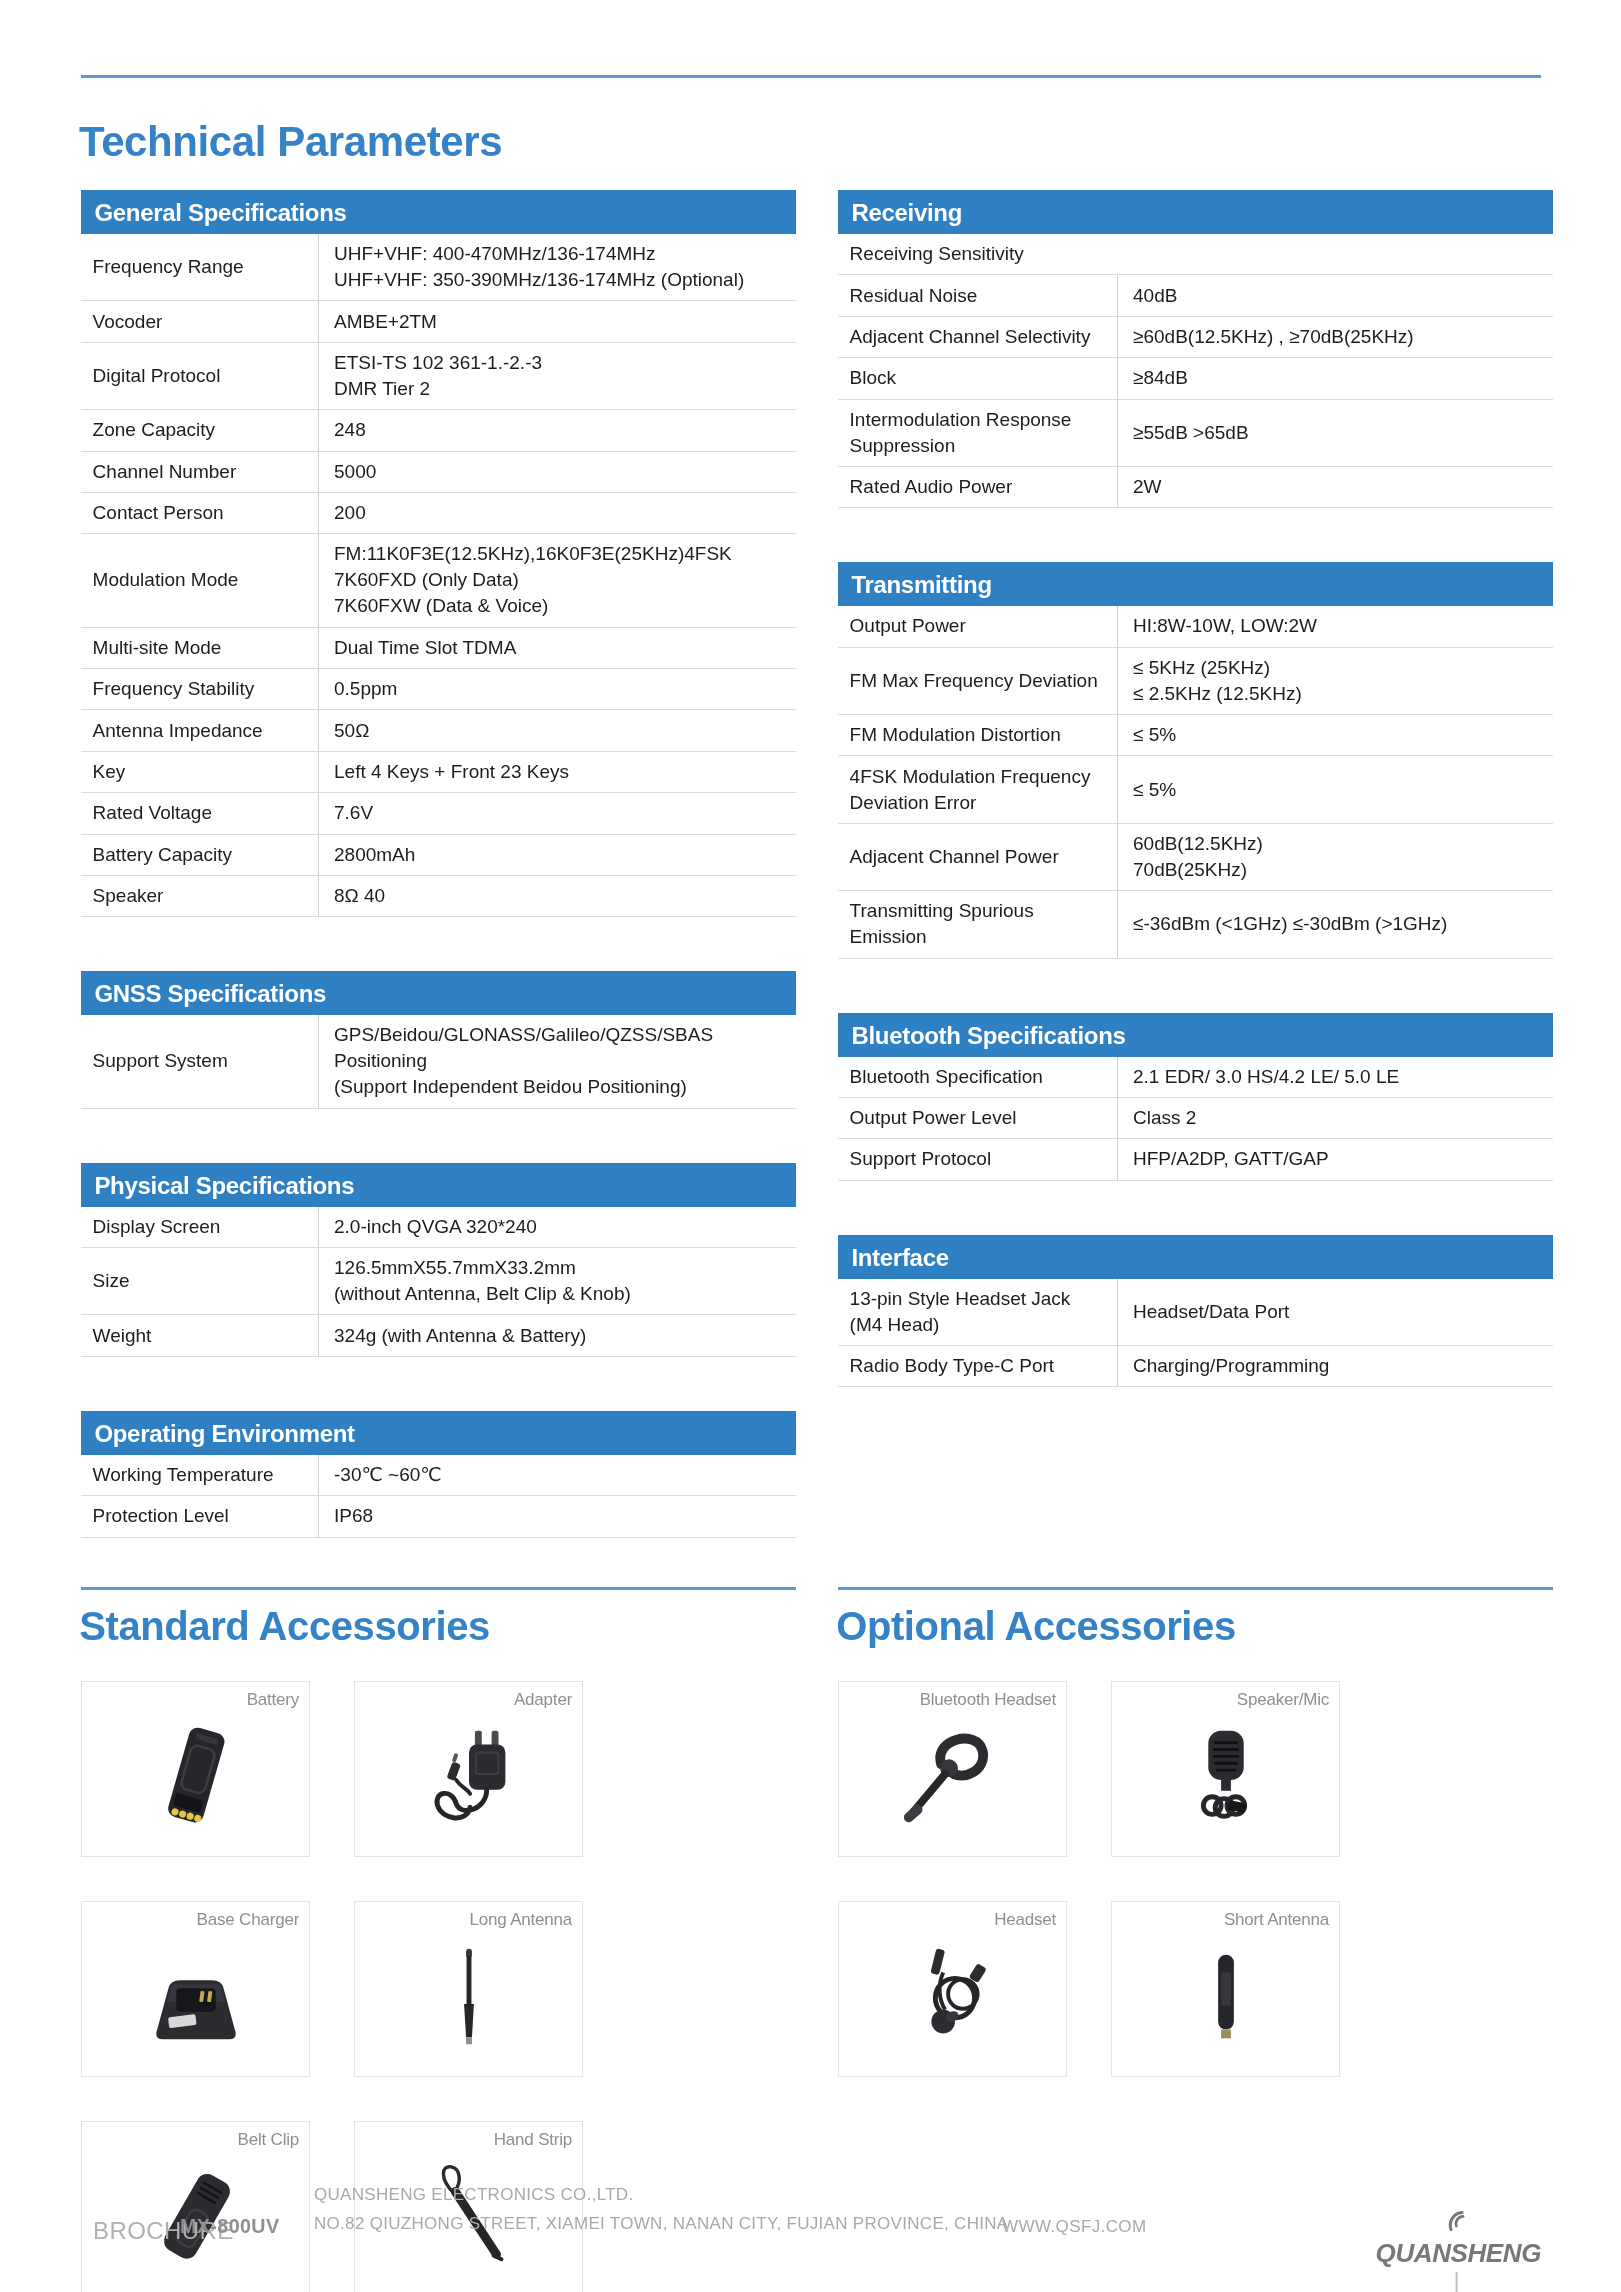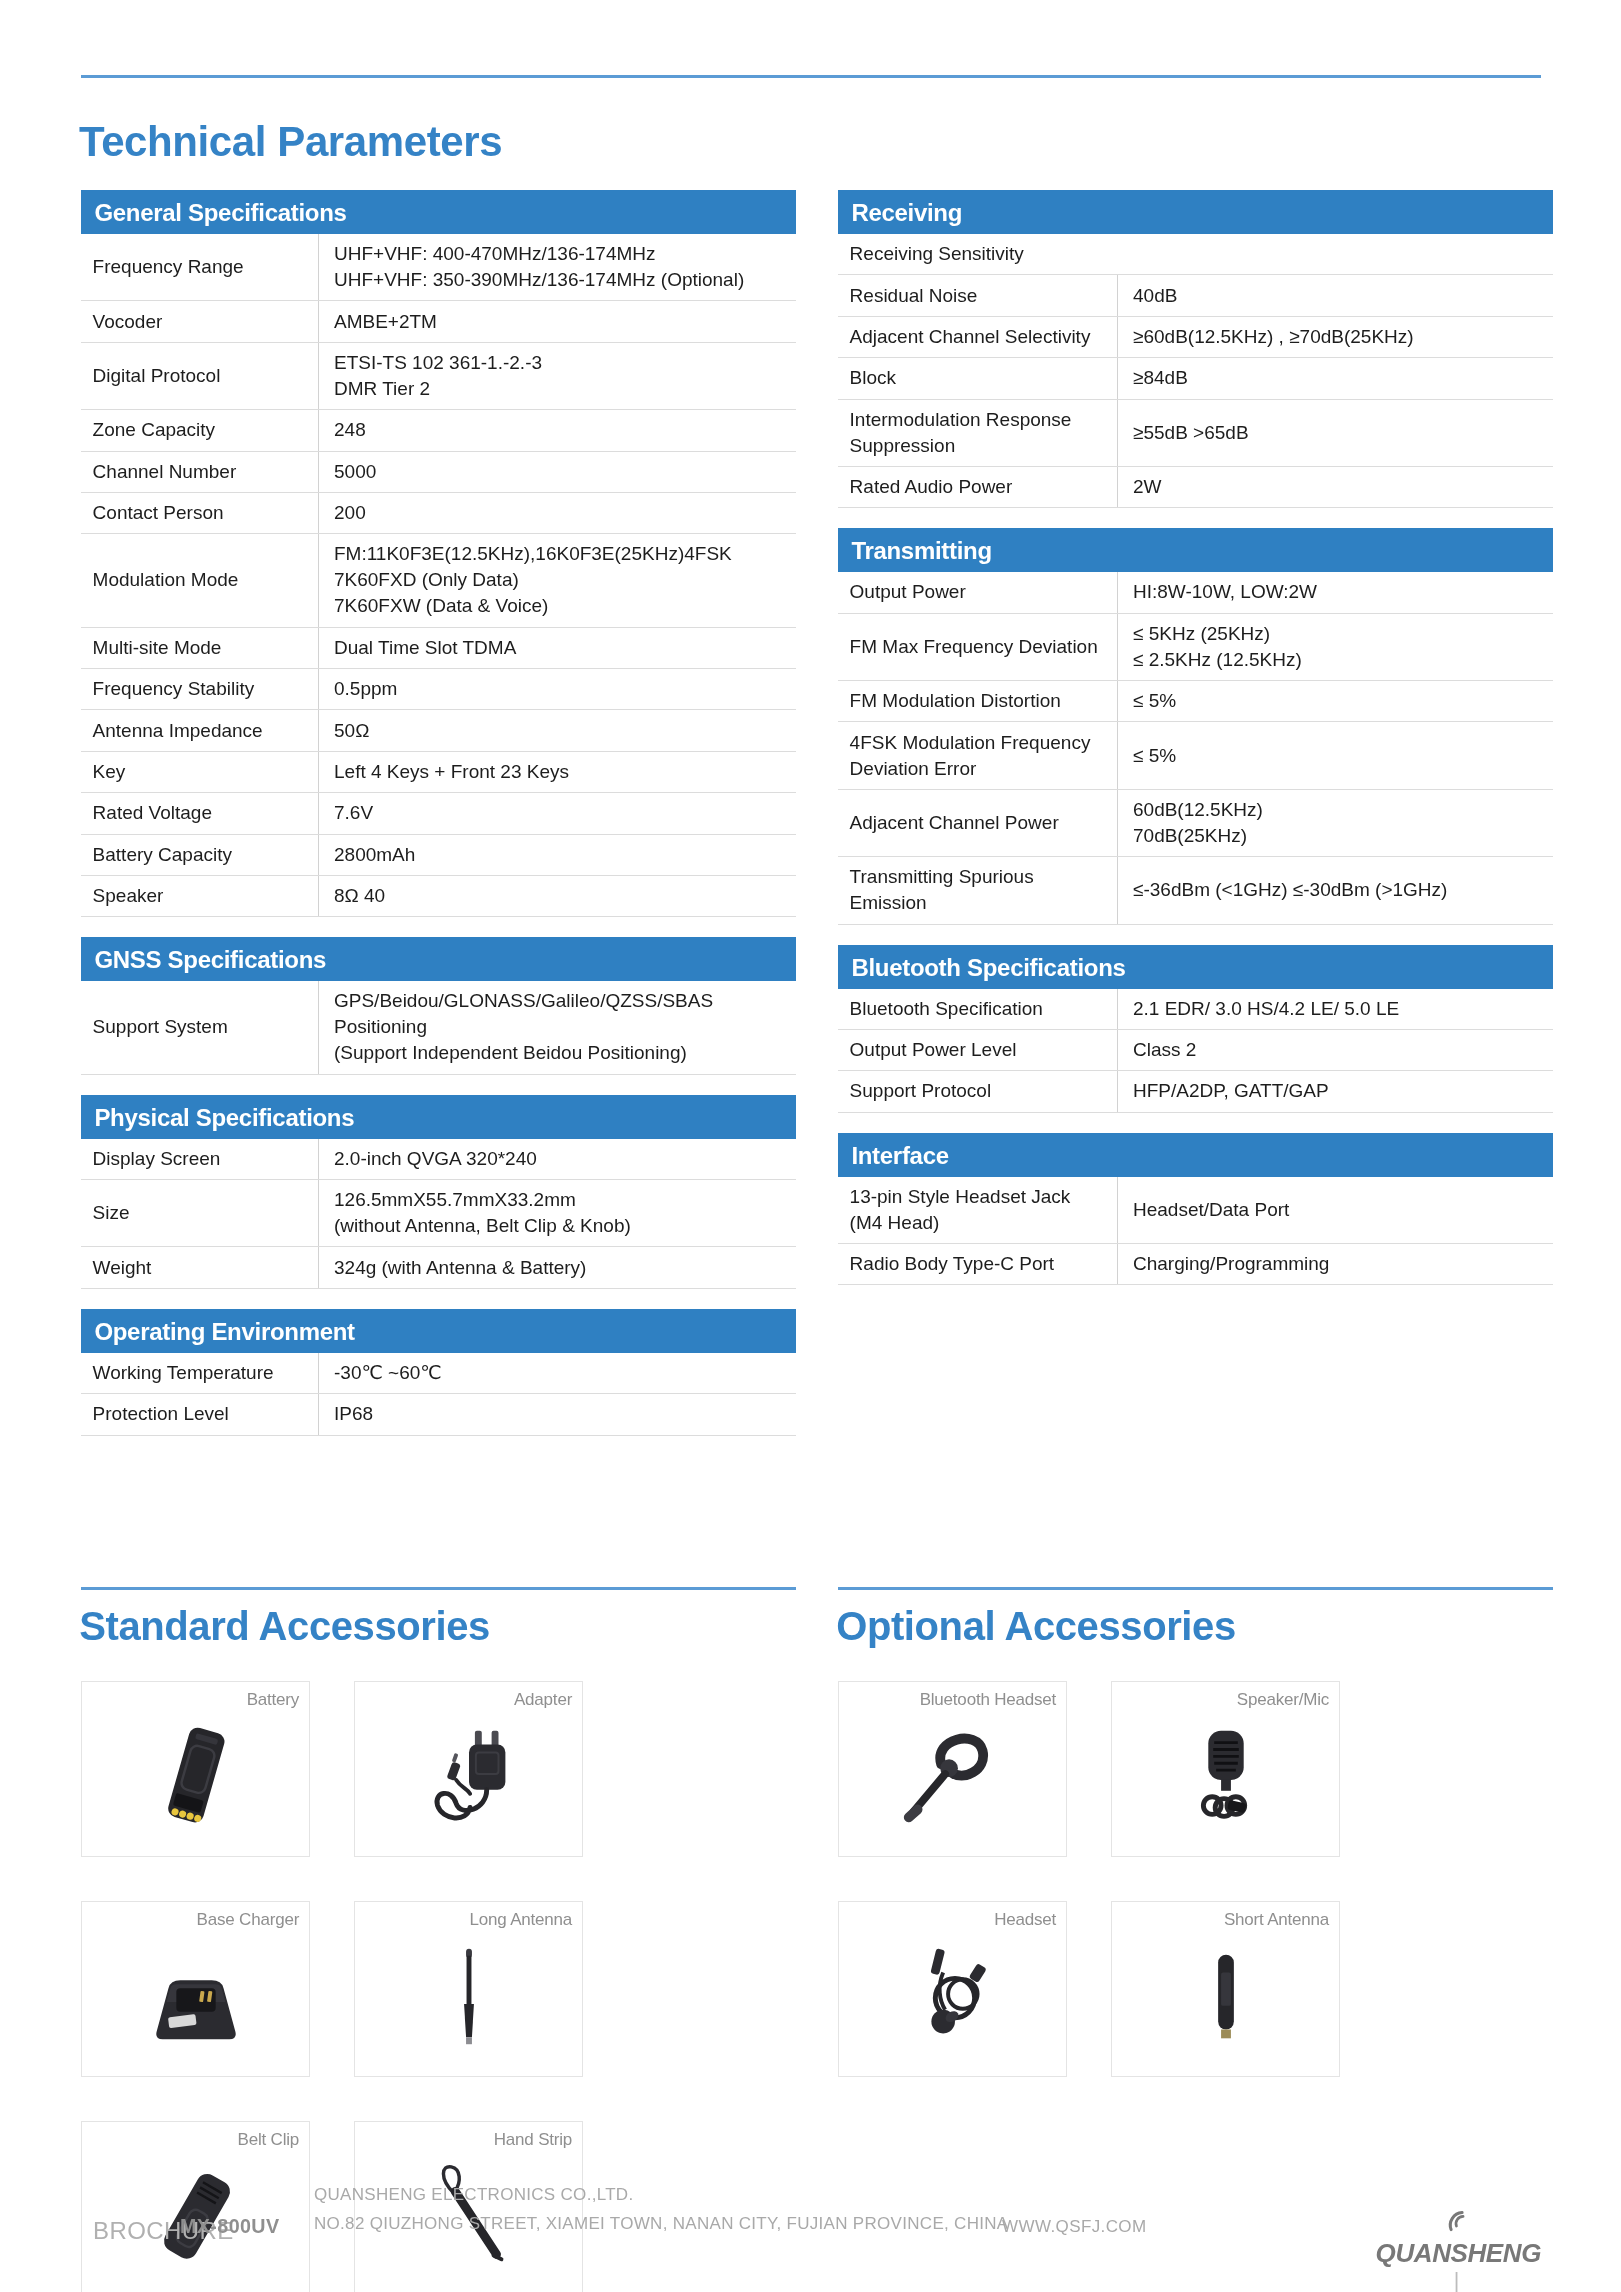--- a/index.html
+++ b/index.html
@@ -13,21 +13,21 @@
     --title-blue:#3583c6;
     --rule-blue:#5b9bd5;
   }
   .top-rule{position:absolute;left:81px;width:1460px;top:75px;height:2.7px;background:var(--rule-blue);}
   .page-title{
     position:absolute;left:79px;top:90px;
     font-size:42px;font-weight:bold;color:var(--title-blue);letter-spacing:-0.4px;
   }
   .spec-columns{position:absolute;left:81px;top:190px;width:1471px;display:flex;gap:42px;}
   .spec-col{width:715px;flex:0 0 715px;}
-  .spec-section{margin-bottom:20px;}
+  .spec-section{margin-bottom:54px;}
   .section-header{
     background:var(--accent);color:#ffffff;font-weight:bold;
     font-size:24px;height:44px;line-height:45px;padding-left:13.4px;
     letter-spacing:-0.3px;
   }
   .spec-row{
     display:flex;align-items:stretch;border-bottom:1.3px solid #dcdcdc;
   }
   .spec-cell{
     display:flex;flex-direction:column;justify-content:center;

